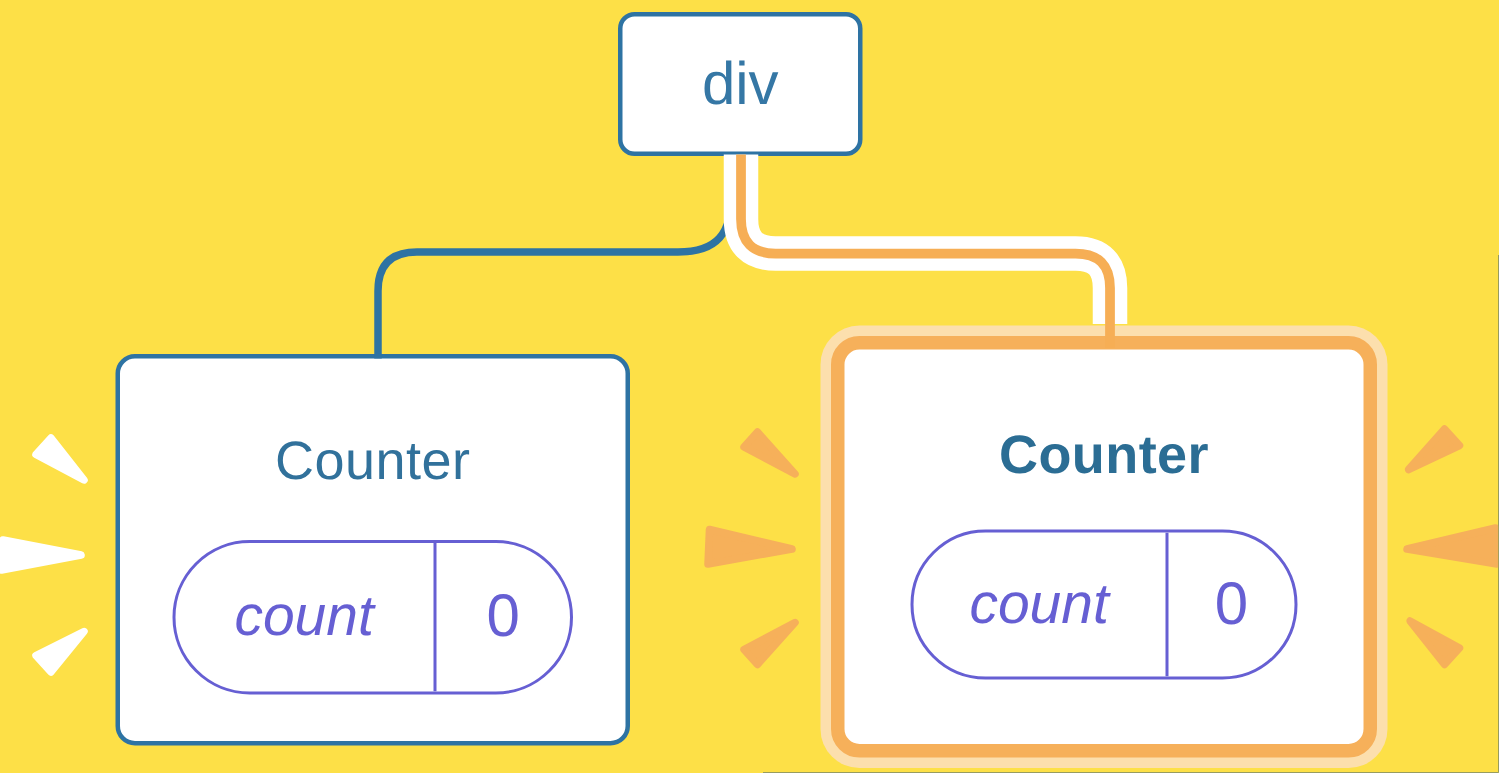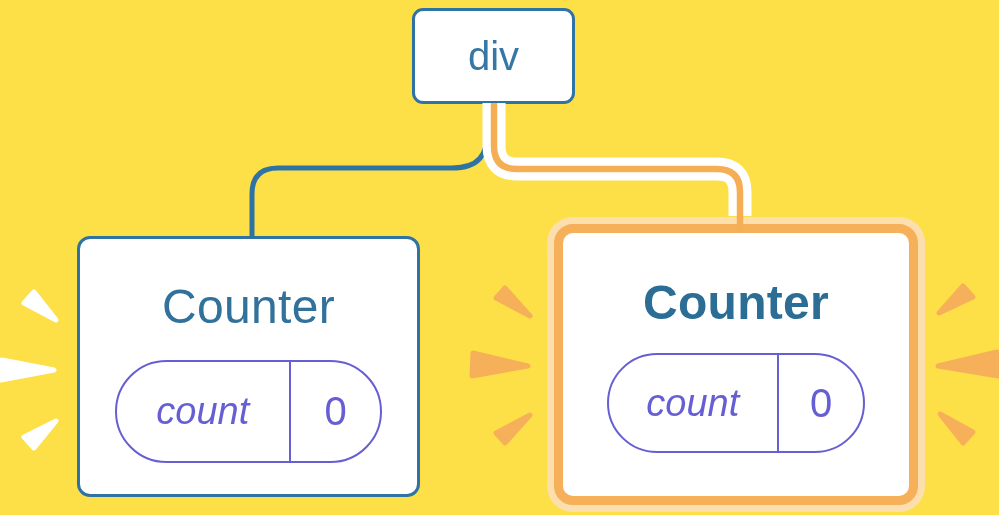--- a/index.html
+++ b/index.html
@@ -55,21 +55,21 @@
   .card-right-inner {
     width: 100%; height: 100%;
     box-sizing: border-box;
     background: #ffffff;
     border: 9px solid #f6b05a;
     border-radius: 19px;
     display: flex; flex-direction: column; align-items: center;
     padding-top: 48px;
   }
   .card-title {
-    font-size: 48px;
+    font-size: 36px;
     font-weight: 500;
     color: #31719b;
     line-height: 43px;
     letter-spacing: 0.3px;
   }
   .card-title.bold {
     font-weight: 700;
     color: #2b6d94;
   }
   .state-pill {

